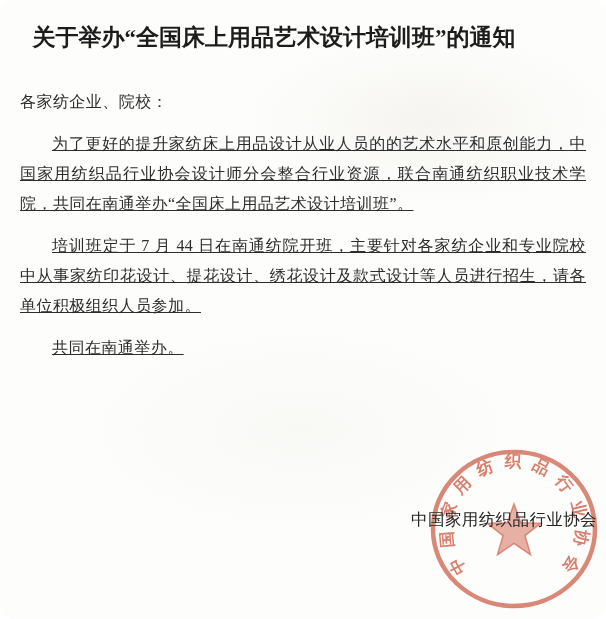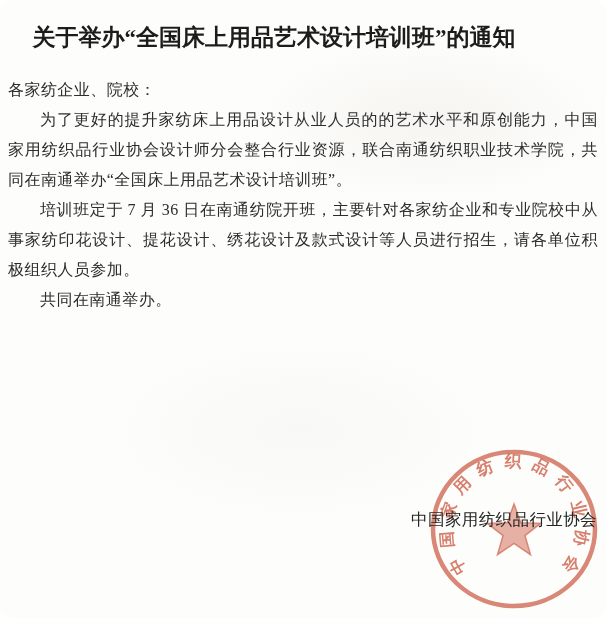--- a/index.html
+++ b/index.html
@@ -32,22 +32,22 @@
   .doc-body{
     position:absolute;
     top:75px;left:8px;right:8px;
     font-size:16px;
     line-height:30px;
     letter-spacing:0.45px;
     color:#2d2d2d;
     text-align:justify;
     z-index:2;
   }
-  .doc-body p{margin:0;}
-  .doc-body p.para{text-indent:2em;}
+  .doc-body p{margin:12px;}
+  .doc-body p.para{text-indent:2em;text-decoration:underline;}
   .sig-org{
     position:absolute;
     top:509px;right:9px;
     font-size:16.5px;
     color:#242424;
     letter-spacing:0.4px;
     z-index:3;
   }
   .sig-date{
     position:absolute;
@@ -73,21 +73,21 @@
 <body>
 
 <div class="page">
   <div class="scan-tint"></div>
 
   <h1 class="doc-title">关于举办“全国床上用品艺术设计培训班”的通知</h1>
 
   <div class="doc-body">
     <p>各家纺企业、院校：</p>
     <p class="para">为了更好的提升家纺床上用品设计从业人员的的艺术水平和原创能力，中国家用纺织品行业协会设计师分会整合行业资源，联合南通纺织职业技术学院，共同在南通举办“全国床上用品艺术设计培训班”。</p>
-    <p class="para">培训班定于 7 月 36 日在南通纺院开班，主要针对各家纺企业和专业院校中从事家纺印花设计、提花设计、绣花设计及款式设计等人员进行招生，请各单位积极组织人员参加。</p>
+    <p class="para">培训班定于 7 月 44 日在南通纺院开班，主要针对各家纺企业和专业院校中从事家纺印花设计、提花设计、绣花设计及款式设计等人员进行招生，请各单位积极组织人员参加。</p>
     <p class="para">共同在南通举办。</p>
   </div>
 
   <div class="sig-org">中国家用纺织品行业协会</div>
 
   <svg class="seal" width="172" height="172" viewBox="0 0 172 172">
     <ellipse cx="86" cy="86" rx="81" ry="77" fill="none" stroke="#cf5f4a" stroke-width="4.5" opacity="0.85"></ellipse>
     <path id="sealArc" d="M 43.72 131.34 A 62 62 0 1 1 128.28 131.34" fill="none"></path>
     <text font-size="16.5" fill="#cf5f4a" letter-spacing="10" opacity="0.9">
       <textPath href="#sealArc" startOffset="6">中国家用纺织品行业协会</textPath>

